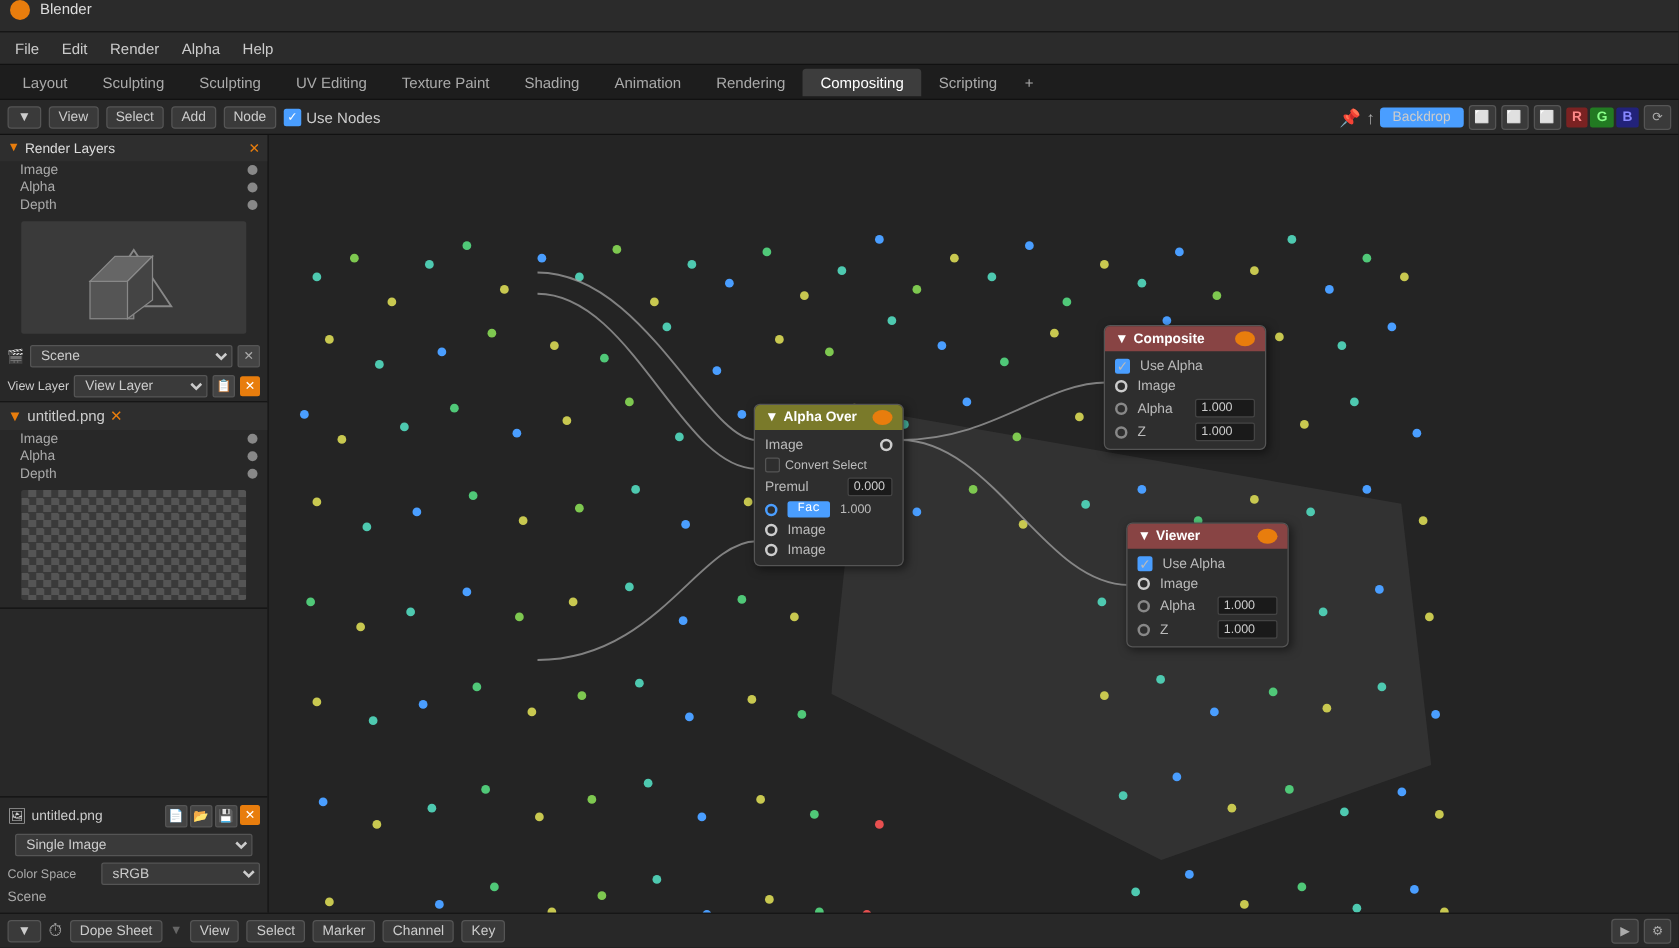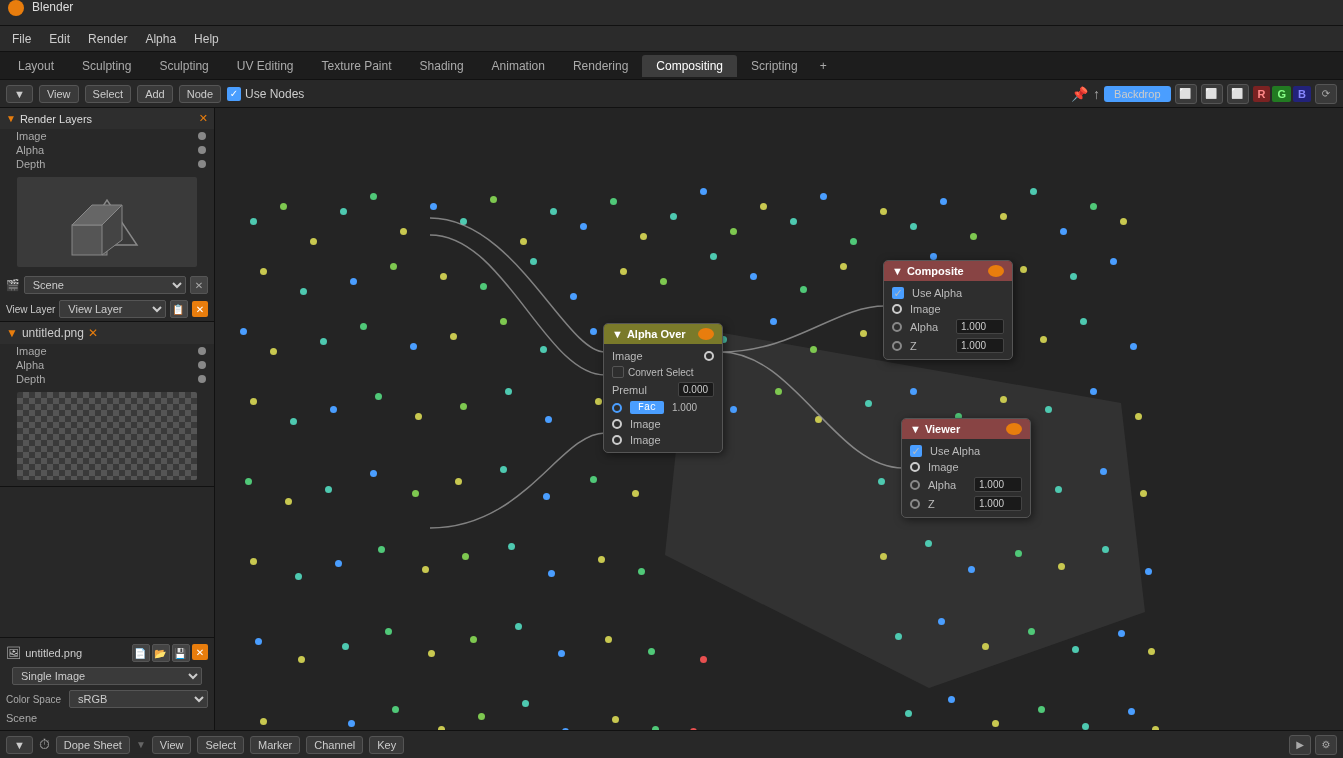--- a/index.html
+++ b/index.html
@@ -258,21 +258,21 @@
           <div class="scene-close">✕</div>
         </div>
       </div>
       <div class="scene-row">
         <select class="scene-dropdown" style="width:100%;">
           <option>Single Image</option>
         </select>
       </div>
       <div class="file-row">
         <span style="font-size:10px; color:#aaa;">Color Space</span>
-        <select class="scene-dropdown" style="margin-left:4px; flex:1;">
+        <select class="scene-dropdown" style="margin-left:16px; flex:1;">
           <option>sRGB</option>
         </select>
       </div>
       <div style="font-size:11px; color:#aaa; padding:2px 0;">Scene</div>
     </div>
   </div>
 
   <div id="node-canvas">
 
     <div style="position:absolute; left:450px; top:200px; width:480px; height:380px; background:rgba(160,160,160,0.12); clip-path:polygon(5% 5%, 95% 25%, 100% 80%, 55% 100%, 0% 65%);"></div>

